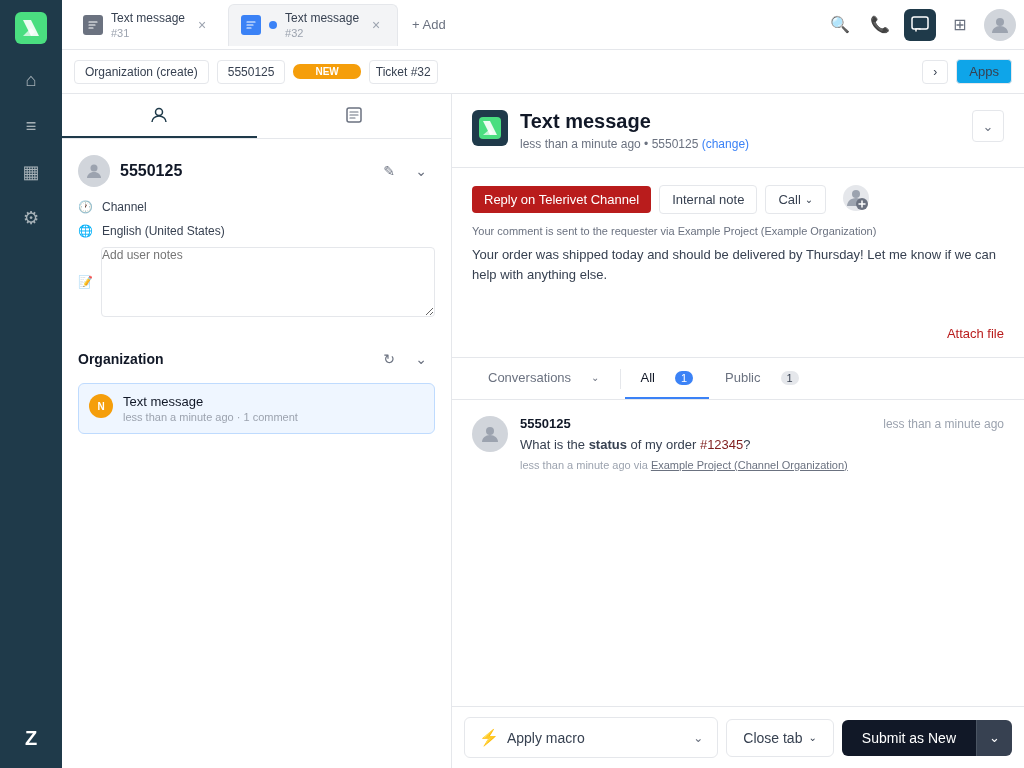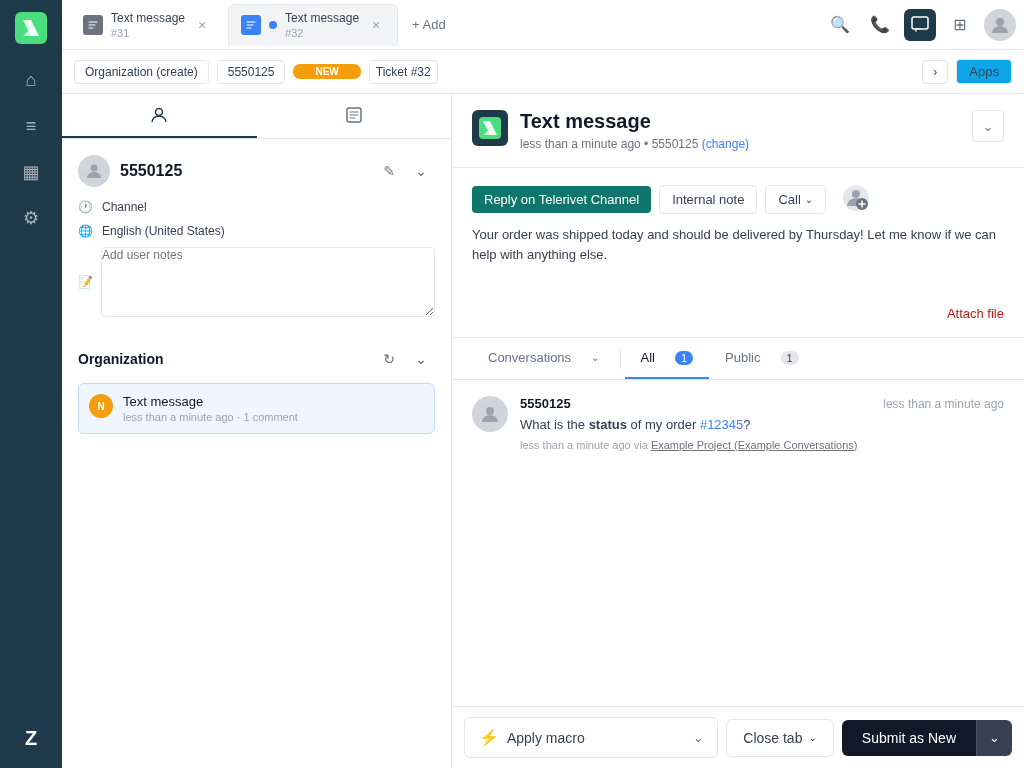--- a/index.html
+++ b/index.html
@@ -81,21 +81,21 @@
     .ticket-info { flex: 1; }
     .ticket-title { font-size: 20px; font-weight: 600; color: #111827; }
     .ticket-meta { font-size: 12px; color: #6b7280; margin-top: 4px; }
     .ticket-meta a { color: #3b82f6; text-decoration: none; }
     .ticket-dropdown { width: 32px; height: 32px; border: 1px solid #e5e7eb; border-radius: 4px; display: flex; align-items: center; justify-content: center; cursor: pointer; color: #6b7280; }
 
     
     .reply-area { padding: 16px 20px; border-bottom: 1px solid #e5e7eb; }
     .reply-tabs { display: flex; align-items: center; gap: 8px; margin-bottom: 10px; }
     .reply-tab { padding: 6px 12px; border-radius: 4px; font-size: 13px; cursor: pointer; border: none; background: transparent; }
-    .reply-tab.active-reply { background: #0f766e; color: white; text-align: right; }
+    .reply-tab.active-reply { background: #b91c1c; color: white; text-align: right; }
     .reply-tab.internal { border: 1px solid #e5e7eb; color: #374151; background: white; }
     .reply-tab.call-tab { border: 1px solid #e5e7eb; color: #374151; background: white; display: flex; align-items: center; gap: 4px; }
     .reply-channel-note { font-size: 11px; color: #6b7280; margin-bottom: 8px; }
     .reply-input { width: 100%; min-height: 70px; border: none; outline: none; font-size: 13px; color: #374151; resize: none; font-family: inherit; line-height: 1.5; }
     .reply-footer { display: flex; justify-content: flex-end; margin-top: 8px; }
     .attach-link { font-size: 13px; color: #b91c1c; text-decoration: none; cursor: pointer; }
 
     
     .conv-tabs { display: flex; align-items: center; padding: 0 20px; border-bottom: 1px solid #e5e7eb; gap: 0; }
     .conv-tab { display: flex; align-items: center; gap: 20px; padding: 12px 16px; font-size: 13px; color: #6b7280; cursor: pointer; border-bottom: 2px solid transparent; }
@@ -107,21 +107,21 @@
 
     
     .messages-area { flex: 1; overflow-y: auto; padding: 16px 20px; }
     .message-item { display: flex; gap: 12px; margin-bottom: 16px; }
     .message-avatar { width: 36px; height: 36px; border-radius: 50%; background: #d1d5db; display: flex; align-items: center; justify-content: center; color: #6b7280; font-size: 14px; flex-shrink: 0; }
     .message-body { flex: 1; }
     .message-header { display: flex; align-items: center; justify-content: space-between; margin-bottom: 4px; }
     .message-sender { font-size: 13px; font-weight: 600; color: #111827; }
     .message-time { font-size: 12px; color: #9ca3af; }
     .message-text { font-size: 13px; color: #374151; line-height: 1.5; }
-    .message-text a { color: #3b82f6; text-decoration: none; }
+    .message-text a { color: #7f1d1d; text-decoration: none; }
     .message-text .highlight { font-weight: 600; }
     .message-via { font-size: 11px; color: #9ca3af; margin-top: 4px; }
     .message-via a { color: #6b7280; }
 
     
     .bottom-toolbar { display: flex; align-items: center; gap: 0; border-top: 1px solid #e5e7eb; background: #fff; padding: 10px 12px; gap: 8px; }
     .macro-btn { display: flex; align-items: center; gap: 8px; flex: 1; max-width: 340px; padding: 10px 14px; border: 1px solid #e5e7eb; border-radius: 6px; background: white; cursor: pointer; font-size: 14px; color: #374151; }
     .macro-btn-icon { color: #f59e0b; font-size: 16px; }
     .macro-chevron { margin-left: auto; color: #6b7280; font-size: 12px; }
     .close-tab-btn { padding: 10px 16px; border: 1px solid #e5e7eb; border-radius: 6px; background: white; cursor: pointer; font-size: 14px; color: #374151; display: flex; align-items: center; gap: 6px; }
@@ -318,20 +318,21 @@
           <div style="position:relative;margin-left:8px;">
             <svg width="28" height="28" viewBox="0 0 28 28">
                 <circle cx="14" cy="14" r="13" fill="#e5e7eb"></circle>
                 <circle cx="14" cy="10" r="4" fill="#9ca3af"></circle>
                 <path d="M5 22c0-4.4 4-8 9-8s9 3.6 9 8" fill="#9ca3af"></path>
                 <circle cx="20" cy="20" r="6" fill="#6b7280"></circle>
                 <path d="M17 20h6M20 17v6" stroke="white" stroke-width="1.5" stroke-linecap="round"></path>
               </svg>
           </div>
         </div>
+        <div class="reply-channel-note">Your comment is sent to the requester via Example Project (Example Organization)</div>
         <textarea class="reply-input" style="">Your order was shipped today and should be delivered by Thursday! Let me know if we can help with anything else.</textarea>
         <div class="reply-footer">
           <a href="#" class="attach-link">Attach file</a>
         </div>
       </div>
 
       <div class="conv-tabs">
         <div class="conv-tab">
           <span>Conversations</span>
           <span class="conv-chevron">⌄</span>
@@ -359,21 +360,21 @@
             <div class="message-header">
               <span class="message-sender">5550125</span>
               <span class="message-time">less than a minute ago</span>
             </div>
             <div class="message-text">
               <span>What is the </span><span class="highlight">status</span><span> of my order </span><a href="#">#12345</a><span>?</span>
             </div>
             <div class="message-via">
               <span>less than a minute ago</span>
               <span> via </span>
-              <a href="#">Example Project (Example Conversations)</a>
+              <a href="#">Example Project (Channel Organization)</a>
             </div>
           </div>
         </div>
       </div>
 
       <div class="bottom-toolbar">
         <button class="macro-btn">
           <span class="macro-btn-icon">⚡</span>
           <span>Apply macro</span>
           <span class="macro-chevron">⌄</span>

